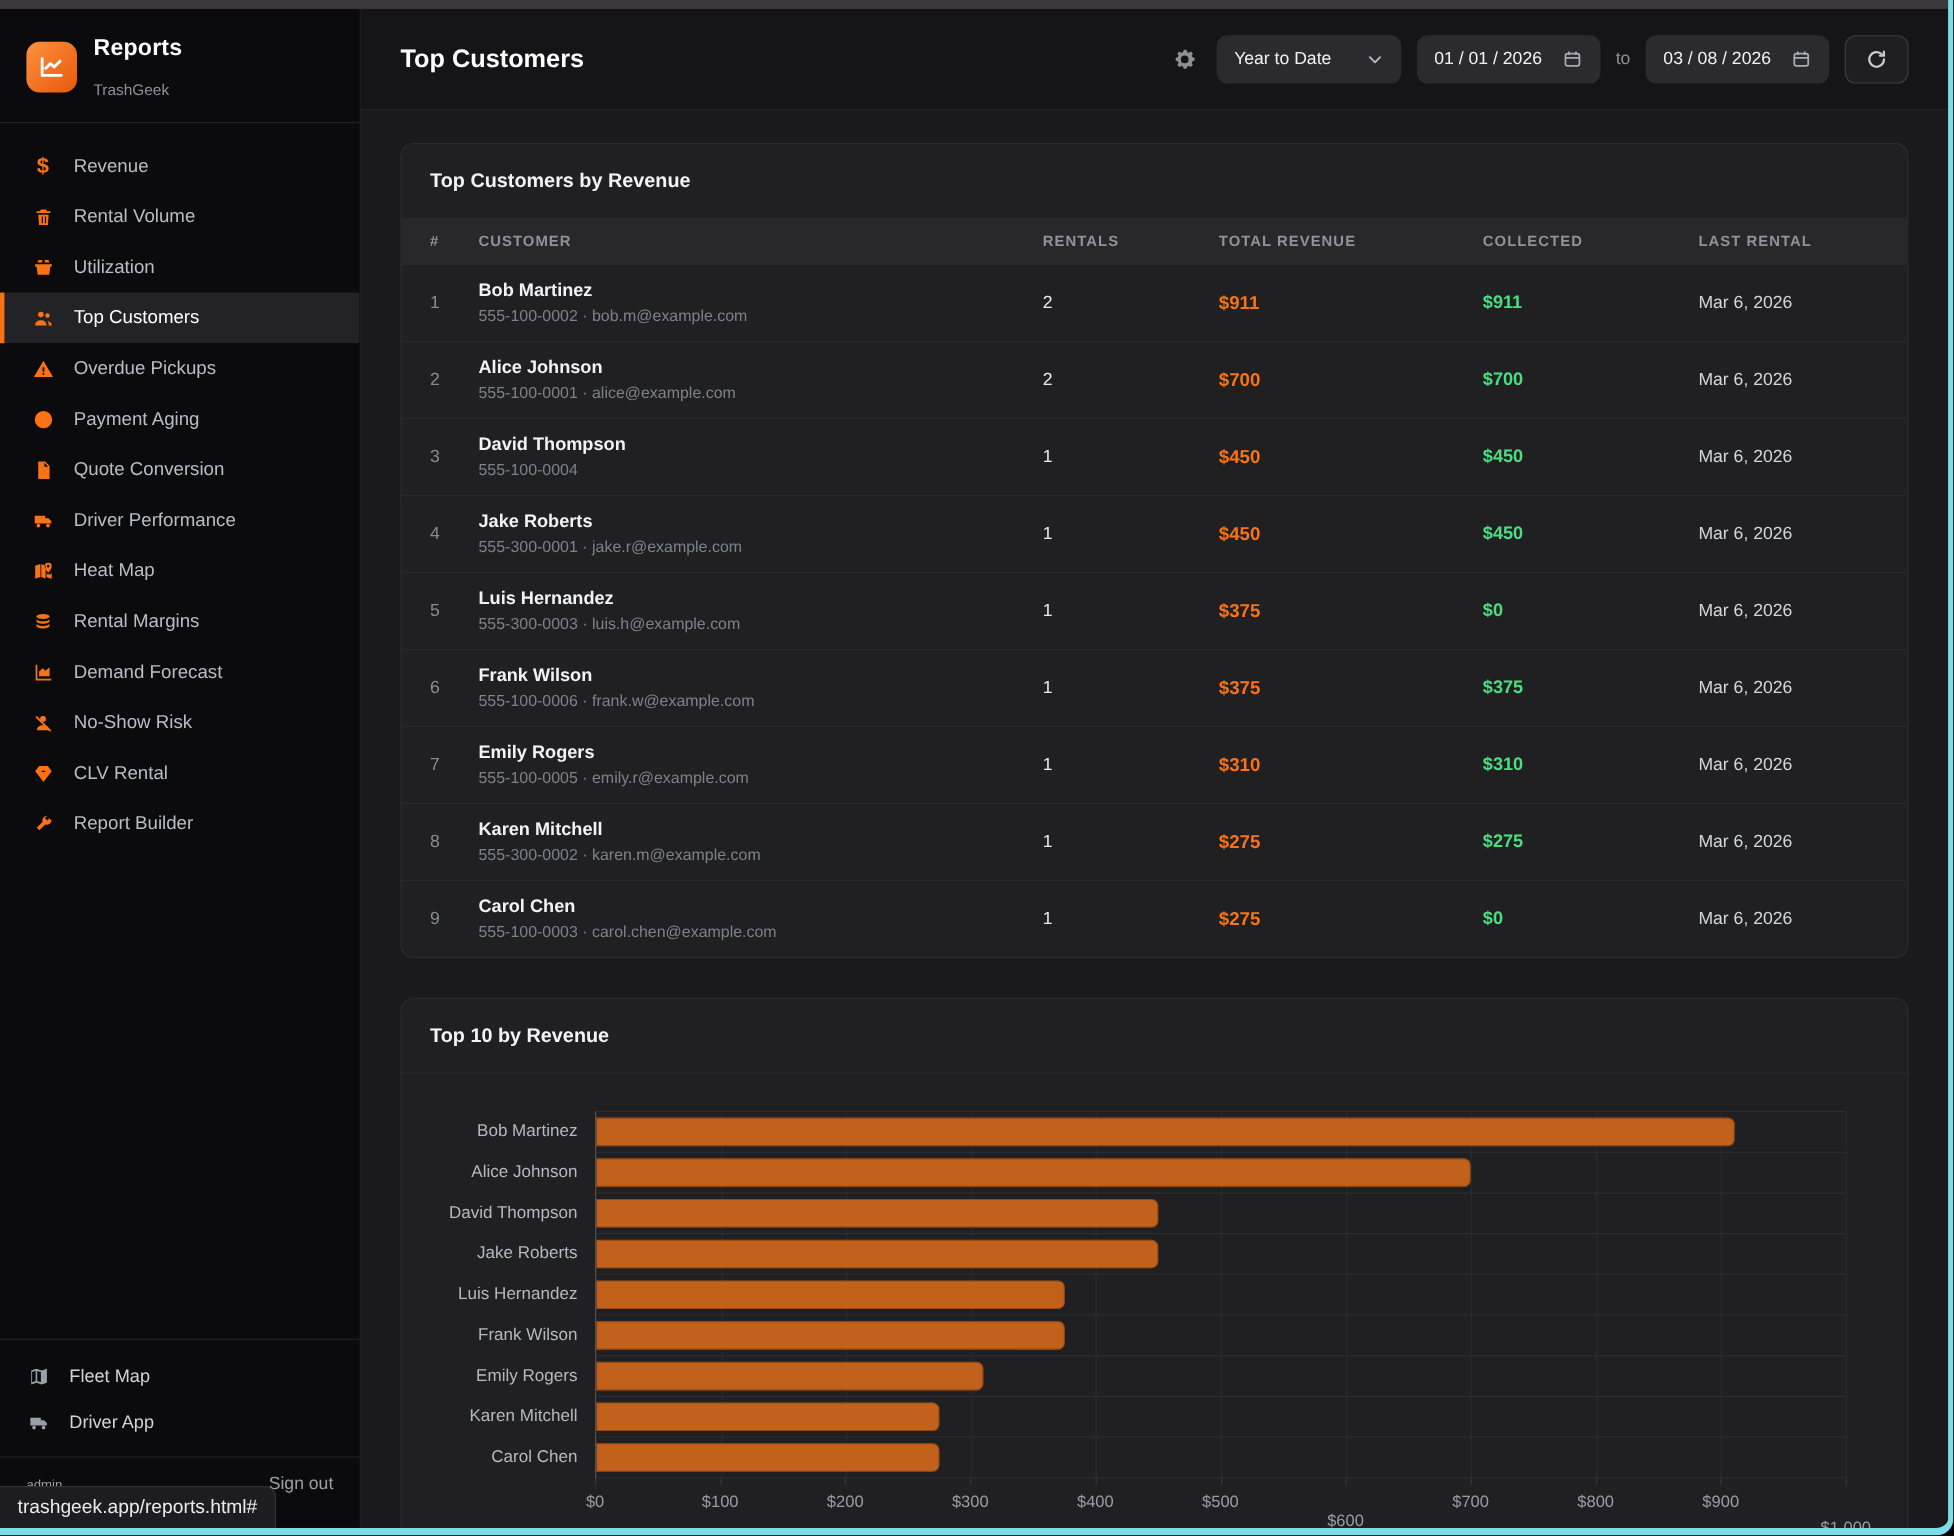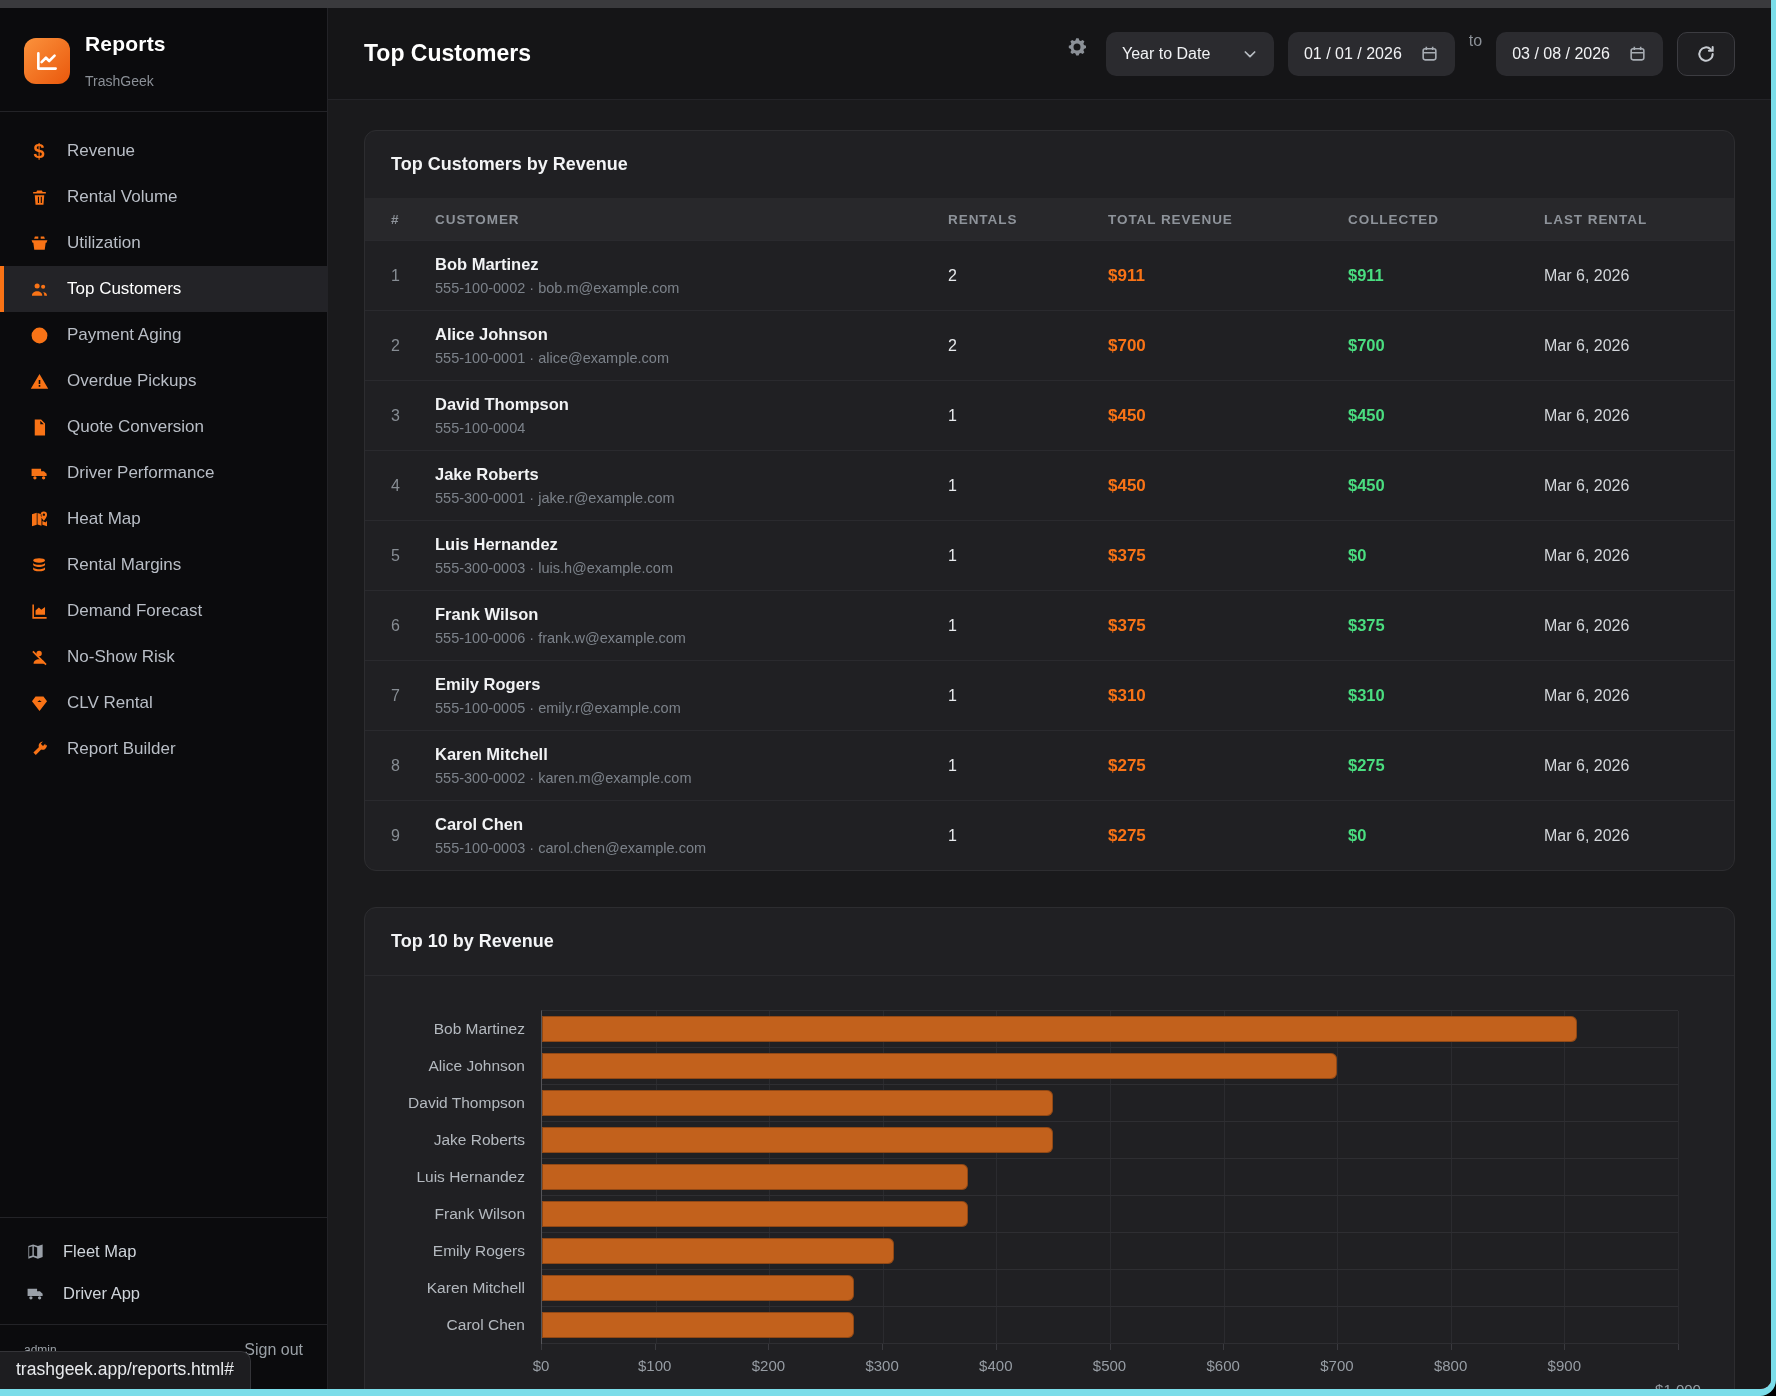--- a/index.html
+++ b/index.html
@@ -41,21 +41,21 @@
   
   .status-url { position:absolute; left:0; bottom:0; z-index:60; background:#1d1d20;
                 border:1px solid #343438; border-left:none; border-bottom:none;
                 border-top-right-radius:10px; padding:7px 16px 9px; color:#e8eaed; font-size:17.5px; }
 
   
   .main { flex:1; display:flex; flex-direction:column; overflow:hidden; background:#1a1a1c; }
   .hdr { height:92px; flex:0 0 92px; background:#151517; border-bottom:1px solid #242428;
          display:flex; align-items:center; justify-content:space-between; padding:0 36px; }
   .hdr-title { font-size:23px; font-weight:700; color:#fff; }
-  .hdr-controls { display:flex; gap:14px; }
+  .hdr-controls { display:flex; align-items:center; gap:14px; }
   .gear { color:#8b9097; width:30px; height:30px; display:flex; align-items:center; justify-content:center; cursor:pointer; }
   .gear svg { width:24px; height:24px; }
   .ctrl { background:#2b2b2f; border-radius:10px; height:44px; display:flex; align-items:center;
           padding:0 16px; color:#f1f2f4; font-size:16px; cursor:pointer; }
   .select { gap:22px; min-width:168px; justify-content:space-between; }
   .select .chev { color:#b7bcc2; display:flex; } .select .chev svg { width:16px; height:16px; }
   .dateinput { gap:18px; }
   .dateinput .cal { color:#a8adb4; display:flex; } .dateinput .cal svg { width:19px; height:19px; }
   .to-label { color:#8b9097; font-size:16px; }
   .refresh { background:#1f1f22; border:1px solid #3c3c41; border-radius:10px; width:58px; height:44px;
@@ -150,32 +150,32 @@
                 <circle cx="9" cy="7.6" r="3.2"></circle>
                 <circle cx="16.6" cy="8.6" r="2.6"></circle>
                 <path d="M2.5 19.5c0-3.2 2.9-5.3 6.5-5.3s6.5 2.1 6.5 5.3v.5h-13v-.5zm14.3-4.4c2.6.4 4.7 1.9 4.7 4.4v.5h-3.4c0-2-.5-3.6-1.3-4.9z"></path>
               </svg>
             </span>
             <span class="nlabel">Top Customers</span>
           </div>
           <div class="nav-item">
             <span class="nicon">
               <svg viewBox="0 0 24 24" fill="currentColor">
+                <path d="M12 2.5L23 21H1L12 2.5zM11 10v5h2v-5h-2zm0 6.5v2h2v-2h-2z"></path>
+              </svg>
+            </span>
+            <span class="nlabel">Overdue Pickups</span>
+          </div>
+          <div class="nav-item">
+            <span class="nicon">
+              <svg viewBox="0 0 24 24" fill="currentColor">
                 <path d="M12 2a10 10 0 100 20 10 10 0 000-20zm1 5h-2v6.2l5 3 1-1.7-4-2.4V7z"></path>
               </svg>
             </span>
             <span class="nlabel">Payment Aging</span>
-          </div>
-          <div class="nav-item">
-            <span class="nicon">
-              <svg viewBox="0 0 24 24" fill="currentColor">
-                <path d="M12 2.5L23 21H1L12 2.5zM11 10v5h2v-5h-2zm0 6.5v2h2v-2h-2z"></path>
-              </svg>
-            </span>
-            <span class="nlabel">Overdue Pickups</span>
           </div>
           <div class="nav-item">
             <span class="nicon">
               <svg viewBox="0 0 24 24" fill="currentColor">
                 <path d="M6 2h8l5 5v15H6V2zm7 1.5V8h4.5L13 3.5zM8.8 12h6.4v1.6H8.8V12zm0 3.6h6.4v1.6H8.8v-1.6z"></path>
               </svg>
             </span>
             <span class="nlabel">Quote Conversion</span>
           </div>
           <div class="nav-item">
@@ -488,21 +488,21 @@
                 <div class="xtick-label" style="left: 10%;">$100</div>
                 <div class="xtick-mark" style="left: 20%;"></div>
                 <div class="xtick-label" style="left: 20%;">$200</div>
                 <div class="xtick-mark" style="left: 30%;"></div>
                 <div class="xtick-label" style="left: 30%;">$300</div>
                 <div class="xtick-mark" style="left: 40%;"></div>
                 <div class="xtick-label" style="left: 40%;">$400</div>
                 <div class="xtick-mark" style="left: 50%;"></div>
                 <div class="xtick-label" style="left: 50%;">$500</div>
                 <div class="xtick-mark" style="left: 60%;"></div>
-                <div class="xtick-label" style="left: 60%;">$600</div>
+                <div class="xtick-label" style="left: 60%; margin-top: 17px;">$600</div>
                 <div class="xtick-mark" style="left: 70%;"></div>
                 <div class="xtick-label" style="left: 70%;">$700</div>
                 <div class="xtick-mark" style="left: 80%;"></div>
                 <div class="xtick-label" style="left: 80%;">$800</div>
                 <div class="xtick-mark" style="left: 90%;"></div>
                 <div class="xtick-label" style="left: 90%;">$900</div>
                 <div class="xtick-mark" style="left: 100%;"></div>
                 <div class="xtick-label" style="left: 100%; margin-top: 24px;">$1,000</div>
               </div>
           </div>

